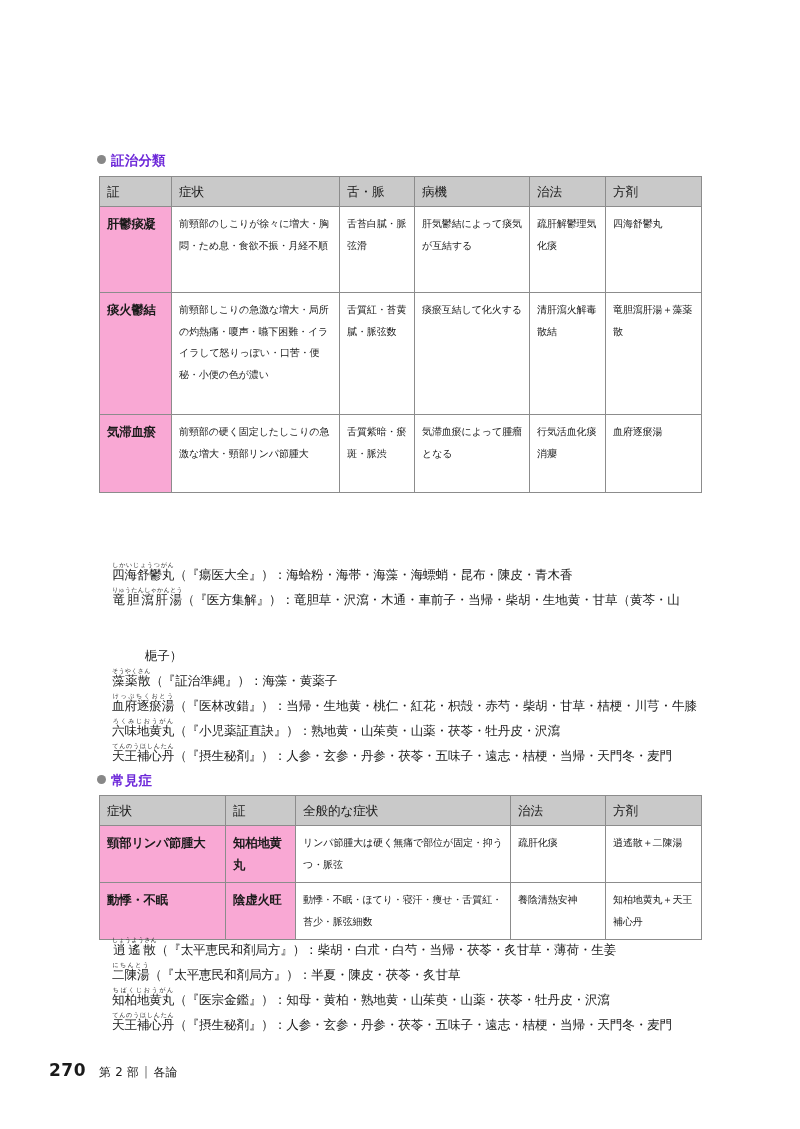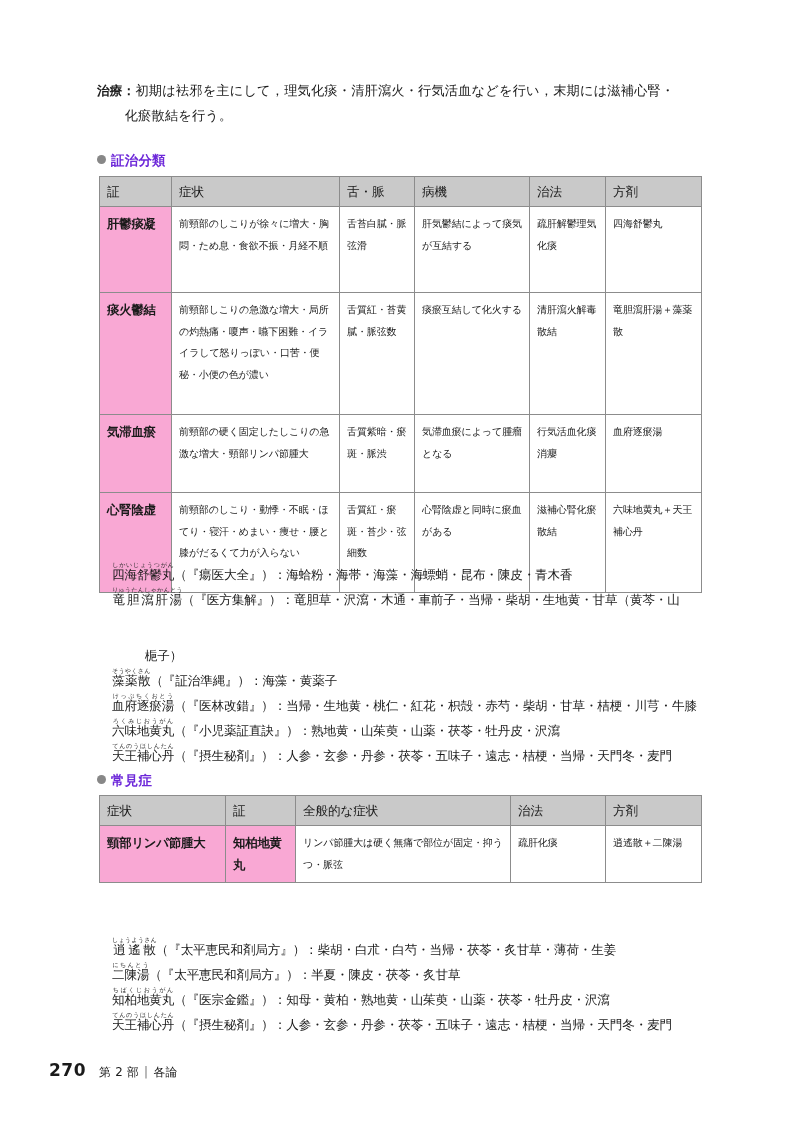--- a/index.html
+++ b/index.html
@@ -152,24 +152,20 @@
     color: #1a1a1a;
     letter-spacing: .3px;
   }
   .footer .sep { margin: 0 5px; color: #777; }
 </style>
 </head>
 <body>
 
 <div class="page">
 
-  <div class="intro">
-    <span class="lbl">治療：</span><span>初期は袪邪を主にして，理気化痰・清肝瀉火・行気活血などを行い，末期には滋補心腎・</span>
-    <span class="l2">化瘀散結を行う。</span>
-  </div>
 
   <div class="sec-head" id="sec-head-1">
     <span class="bullet"></span><span>証治分類</span>
   </div>
 
   <table class="doc-table" id="table-classification">
     <colgroup>
       <col style="width:72px">
         <col style="width:168px">
         <col style="width:75px">
@@ -205,28 +201,20 @@
         <td class="body">竜胆瀉肝湯＋藻薬散</td>
       </tr>
       <tr style="height:78px">
         <td class="keycol">気滞血瘀</td>
         <td class="body">前頸部の硬く固定したしこりの急激な増大・頸部リンパ節腫大</td>
         <td class="body">舌質紫暗・瘀斑・脈渋</td>
         <td class="body">気滞血瘀によって腫瘤となる</td>
         <td class="body">行気活血化痰消癭</td>
         <td class="body">血府逐瘀湯</td>
       </tr>
-      <tr style="height:100px">
-        <td class="keycol">心腎陰虚</td>
-        <td class="body">前頸部のしこり・動悸・不眠・ほてり・寝汗・めまい・痩せ・腰と膝がだるくて力が入らない</td>
-        <td class="body">舌質紅・瘀斑・苔少・弦細数</td>
-        <td class="body">心腎陰虚と同時に瘀血がある</td>
-        <td class="body">滋補心腎化瘀散結</td>
-        <td class="body">六味地黄丸＋天王補心丹</td>
-      </tr>
     </tbody>
   </table>
 
   <div class="formula-list" id="formula-list-1">
 
     <div class="formula-line">
       <ruby><span>四海舒鬱丸</span><rt>しかいじょうつがん</rt></ruby><span>（『瘍医大全』）：</span><span>海蛤粉・海帯・海藻・海螵蛸・昆布・陳皮・青木香</span>
     </div>
 
     <div class="formula-line">
@@ -275,20 +263,27 @@
       </tr>
     </thead>
     <tbody>
       <tr style="height:56px">
         <td class="keycol">頸部リンパ節腫大</td>
         <td class="keycol">知柏地黄丸</td>
         <td class="body">リンパ節腫大は硬く無痛で部位が固定・抑うつ・脈弦</td>
         <td class="body">疏肝化痰</td>
         <td class="body">逍遙散＋二陳湯</td>
       </tr>
+      <tr style="height:56px">
+        <td class="keycol">動悸・不眠</td>
+        <td class="keycol">陰虚火旺</td>
+        <td class="body">動悸・不眠・ほてり・寝汗・痩せ・舌質紅・苔少・脈弦細数</td>
+        <td class="body">養陰清熱安神</td>
+        <td class="body">知柏地黄丸＋天王補心丹</td>
+      </tr>
     </tbody>
   </table>
 
   <div class="formula-list" id="formula-list-2">
 
     <div class="formula-line">
       <ruby><span>逍遙散</span><rt>しょうようさん</rt></ruby><span>（『太平恵民和剤局方』）：</span><span>柴胡・白朮・白芍・当帰・茯苓・炙甘草・薄荷・生姜</span>
     </div>
 
     <div class="formula-line">

